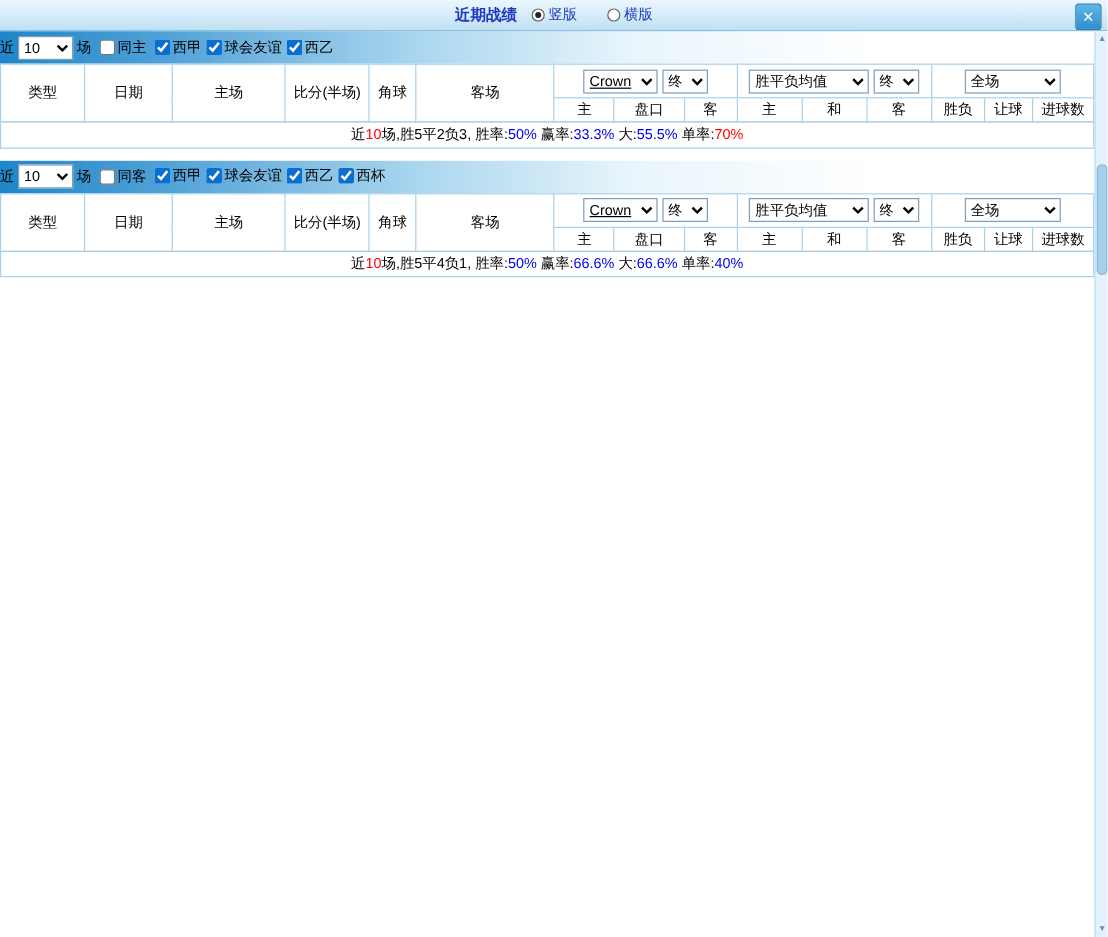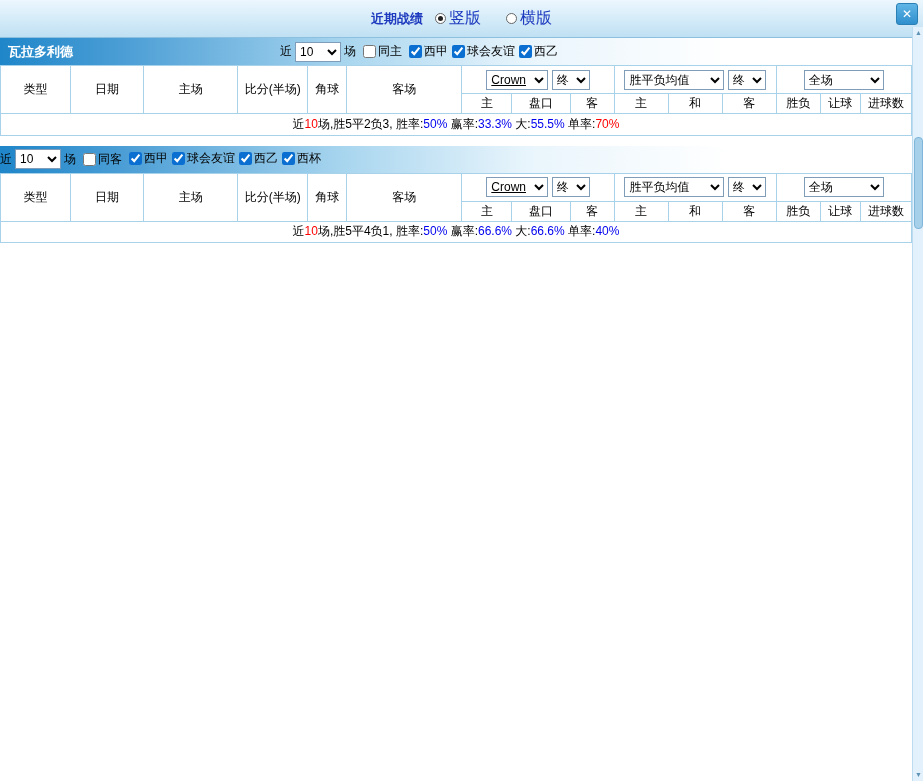--- a/index.html
+++ b/index.html
@@ -3,28 +3,28 @@
 <meta charset="utf-8">
 <style>
   html,body{margin:0;padding:0;}
   body{
     width:923px;height:781px;overflow:hidden;background:#fff;
     font-family:"Liberation Sans","DejaVu Sans",sans-serif;
     position:relative;
   }
   
   .titlebar{
-    height:38px;width:923px;box-sizing:border-box;
+    height:26px;width:923px;box-sizing:border-box;
     background:linear-gradient(#ecf7fe,#bfe0f3);
     border-bottom:1px solid #8cc0de;
     display:flex;align-items:center;position:relative;
   }
   .titlebar-center{margin:0 auto;display:flex;align-items:center;gap:12px;}
   .page-title{font-size:13px;font-weight:bold;color:#1e3bbf;}
-  .radio-group{display:flex;align-items:center;gap:25px;font-size:16px;color:#1e3bbf;}
+  .radio-group{display:flex;align-items:center;gap:25px;font-size:12px;color:#1e3bbf;}
   .radio{display:inline-flex;align-items:center;gap:3px;cursor:default;}
   .radio-dot{width:11px;height:11px;border:1px solid #666;border-radius:50%;background:#fff;display:inline-block;position:relative;box-sizing:border-box;}
   .radio-dot.checked::after{content:"";position:absolute;left:2px;top:2px;width:5px;height:5px;border-radius:50%;background:#222;}
   .close-btn{
     position:absolute;right:5px;top:3px;width:20px;height:20px;line-height:20px;
     background:linear-gradient(#5fb5e6,#2f8fcd);border:1px solid #2a7fb5;border-radius:3px;
     color:#fff;font-size:12px;font-weight:bold;text-align:center;cursor:default;
   }
   
   .section{width:912px;}
@@ -74,21 +74,20 @@
         <span class="radio-dot"></span>
         <span>横版</span>
       </span>
     </span>
   </div>
   <div class="close-btn">✕</div>
 </div>
 
 <div class="section">
   <div class="teambar">
-    <span class="team-name">瓦拉多利德</span>
     <div class="filterbar">
       <span>近</span>
       <select class="sel count"><option>10</option></select>
       <span>场</span>
       <label class="chk">
         <input type="checkbox" style="">
         <span>同主</span>
       </label>
       <span><label class="chk">
             <input type="checkbox" checked="" style="">

